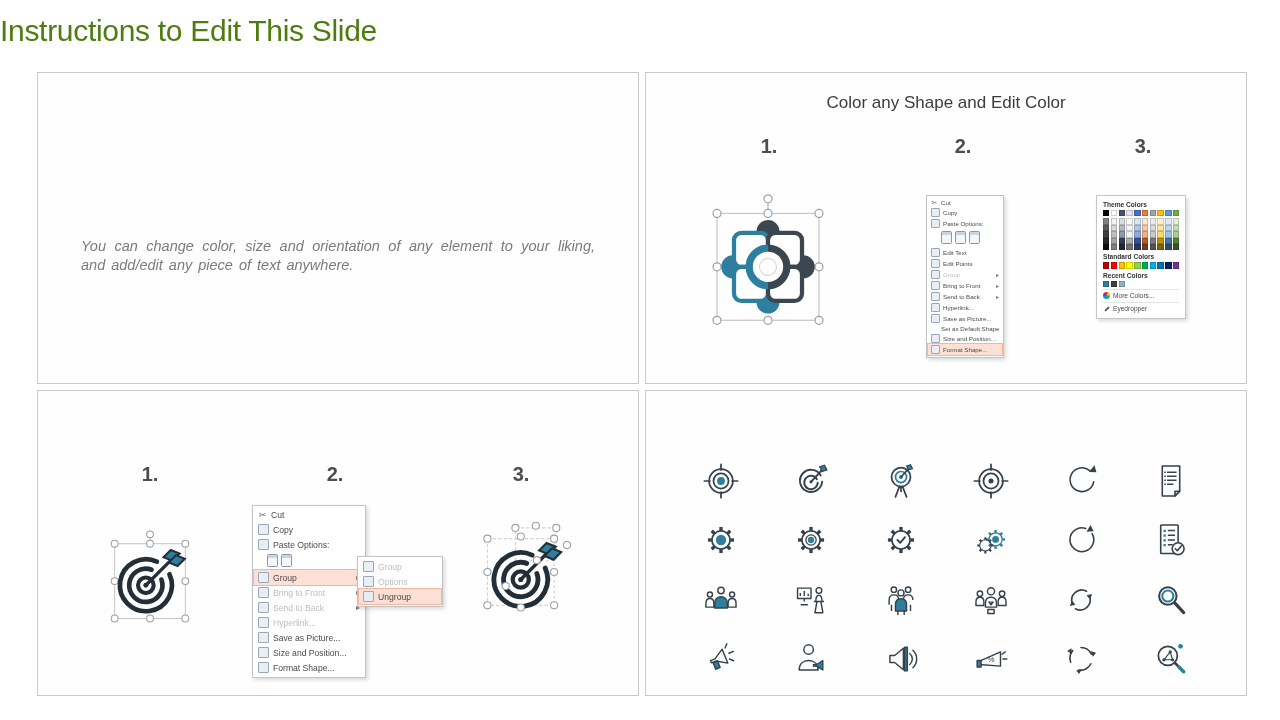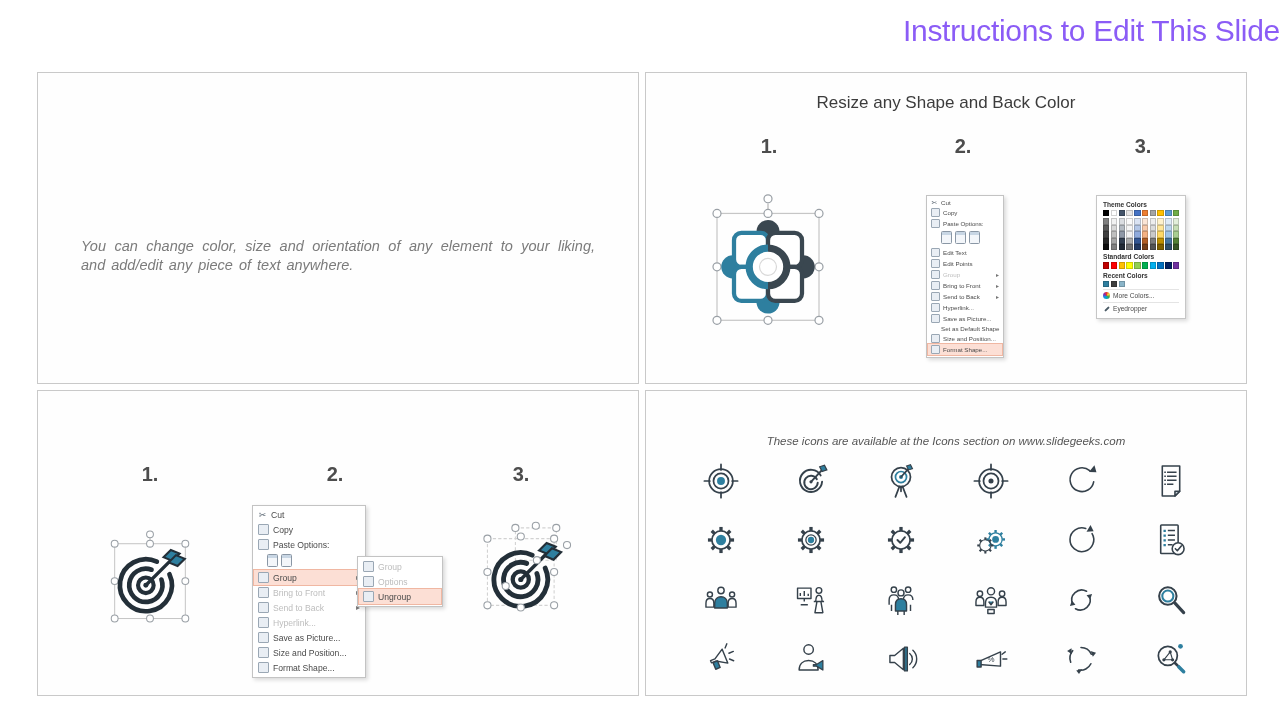--- a/index.html
+++ b/index.html
@@ -1,19 +1,19 @@
 <!DOCTYPE html>
 <html><head>
 <meta charset="utf-8">
 <style>
   html,body{margin:0;padding:0;background:#fff;}
   .slide{position:relative;width:1280px;height:720px;background:#fff;overflow:hidden;
          font-family:"Liberation Sans",sans-serif;color:#3d3d3d;}
-  .main-title{position:absolute;top:14px;left:0;width:100%;text-align:right;
-              font-size:30px;color:#8b5cf6;letter-spacing:-.3px;}
+  .main-title{position:absolute;top:14px;left:0;width:100%;text-align:left;
+              font-size:30px;color:#4d7c0f;letter-spacing:-.3px;}
   .panel{position:absolute;background:#fefefe;border:1px solid #c9c9c9;}
   #panel-edit-shape{left:37px;top:72px;width:600px;height:310px;}
   #panel-resize-color{left:645px;top:72px;width:600px;height:310px;}
   #panel-own-icons{left:37px;top:390px;width:600px;height:304px;}
   #panel-icon-library{left:645px;top:390px;width:600px;height:304px;}
   .panel-title{position:absolute;top:20px;left:0;width:100%;text-align:center;
                font-size:17px;color:#3c3c3c;}
   .panel-subtitle{position:absolute;top:44px;left:0;width:100%;text-align:center;
                   font-size:11.5px;font-style:italic;color:#555;}
   .body-text{position:absolute;left:43px;right:43px;font-size:14.5px;font-style:italic;
@@ -98,21 +98,21 @@
     </defs>
   </svg>
 
   <div class="main-title">Instructions to Edit This Slide</div>
 
   <div class="panel" id="panel-edit-shape">
     <div class="body-text" id="para2">You can change color, size and orientation of any element to your liking, and add/edit any piece of text anywhere.</div>
   </div>
 
   <div class="panel" id="panel-resize-color">
-    <div class="panel-title">Resize any Shape and Back Color</div>
+    <div class="panel-title">Color any Shape and Edit Color</div>
     <div class="step-num" style="left:101px;top:62px">1.</div>
     <div class="step-num" style="left:295px;top:62px">2.</div>
     <div class="step-num" style="left:475px;top:62px">3.</div>
 
     <svg style="position:absolute;left:54px;top:116px" width="136" height="146" viewBox="0 0 112 120">
       <line x1="56" y1="12" x2="56" y2="20" stroke="#b5b5b5"></line>
       <use href="#hd" x="56" y="8"></use>
       <rect x="14" y="20" width="84" height="88" fill="none" stroke="#c6c6c6"></rect>
       <g>
         <use href="#hd" x="14" y="20"></use>
@@ -407,21 +407,20 @@
         <use href="#hd" x="61" y="10"></use>
           <use href="#hd" x="80" y="12"></use>
           <use href="#hd" x="90" y="28"></use>
         <use href="#hd" x="62" y="42"></use>
           <use href="#hd" x="33" y="66"></use>
       </g>
     </svg>
   </div>
 
   <div class="panel" id="panel-icon-library">
-    <div class="panel-subtitle">These icons are available at the Icons section on www.slidegeeks.com</div>
 
     <div class="icon-grid">
 
       <div class="gcell">
           <svg class="ic" viewBox="0 0 48 48" fill="none" stroke="#35414b" stroke-width="2.2" stroke-linecap="round">
         <circle cx="24" cy="24" r="15"></circle>
             <circle cx="24" cy="24" r="9.5"></circle>
         <circle cx="24" cy="24" r="5" fill="#2e7f9f" stroke="none"></circle>
         <path d="M24 3v7M24 38v7M3 24h7M38 24h7"></path>
           </svg>

